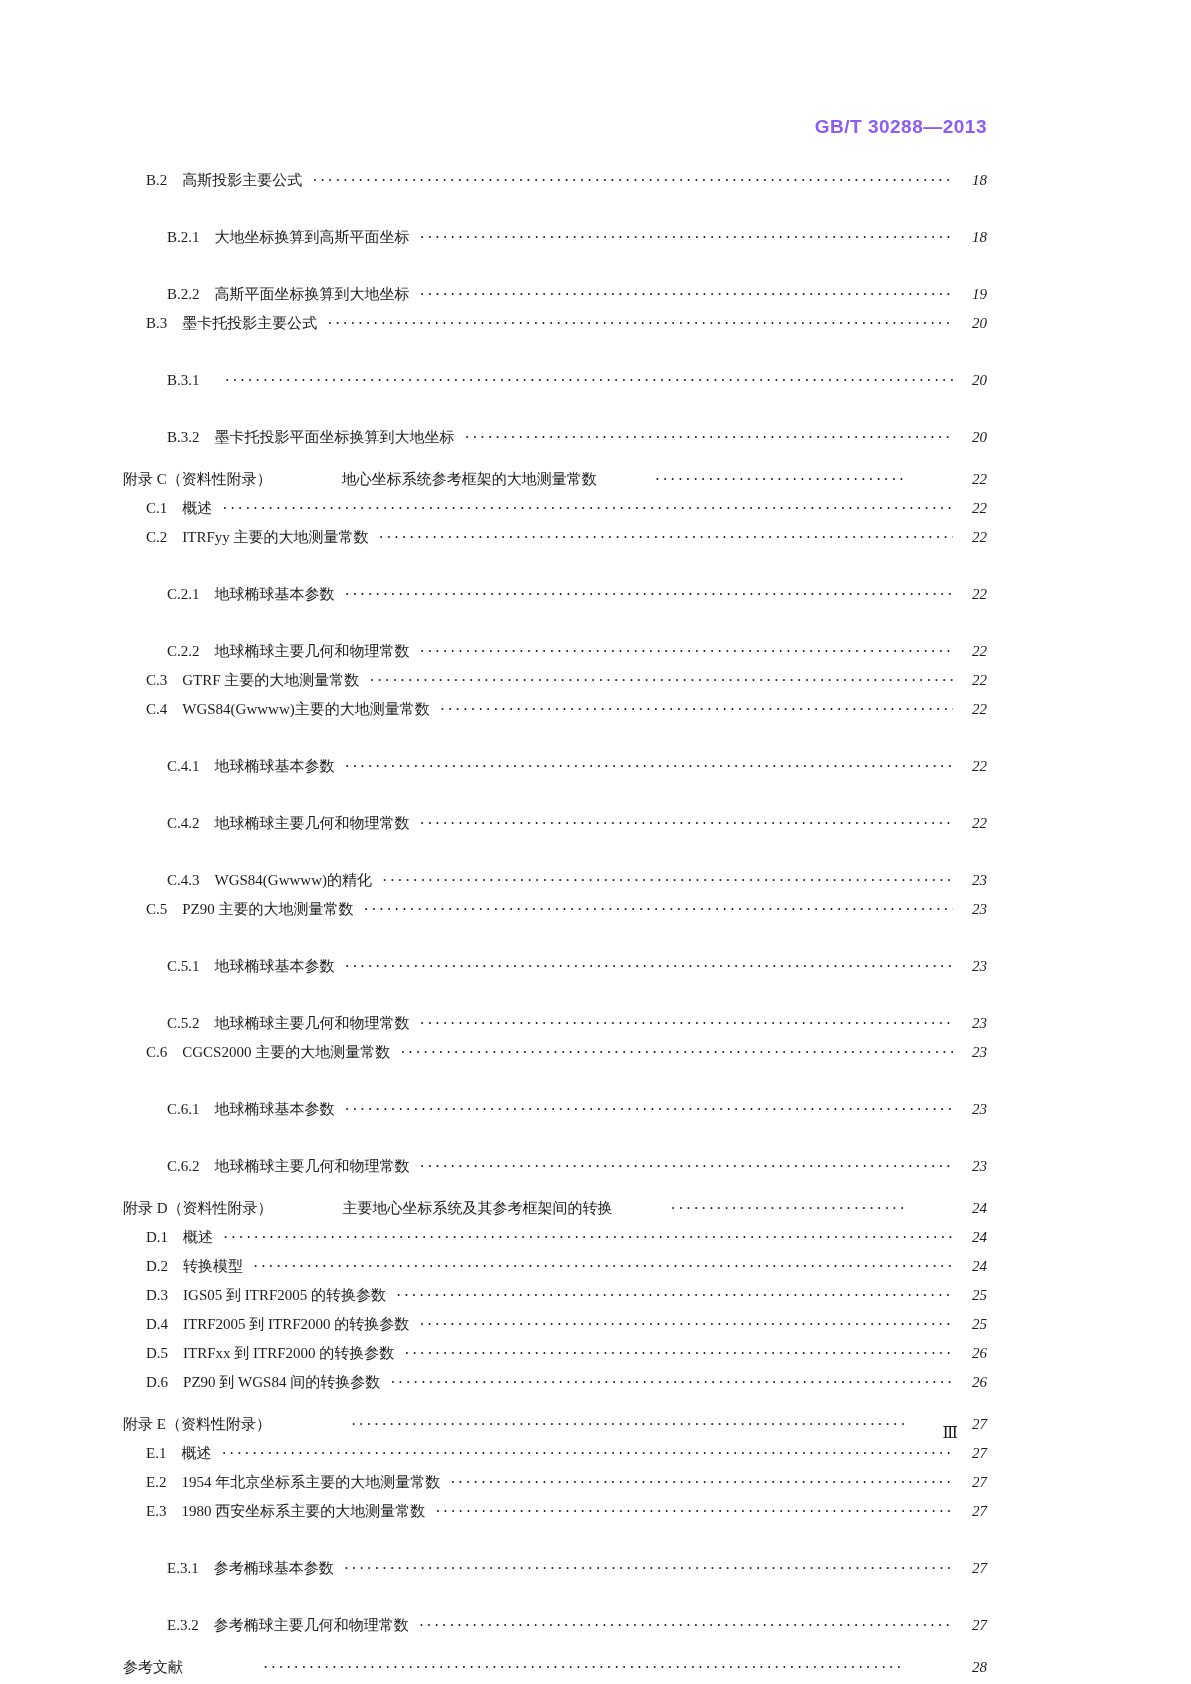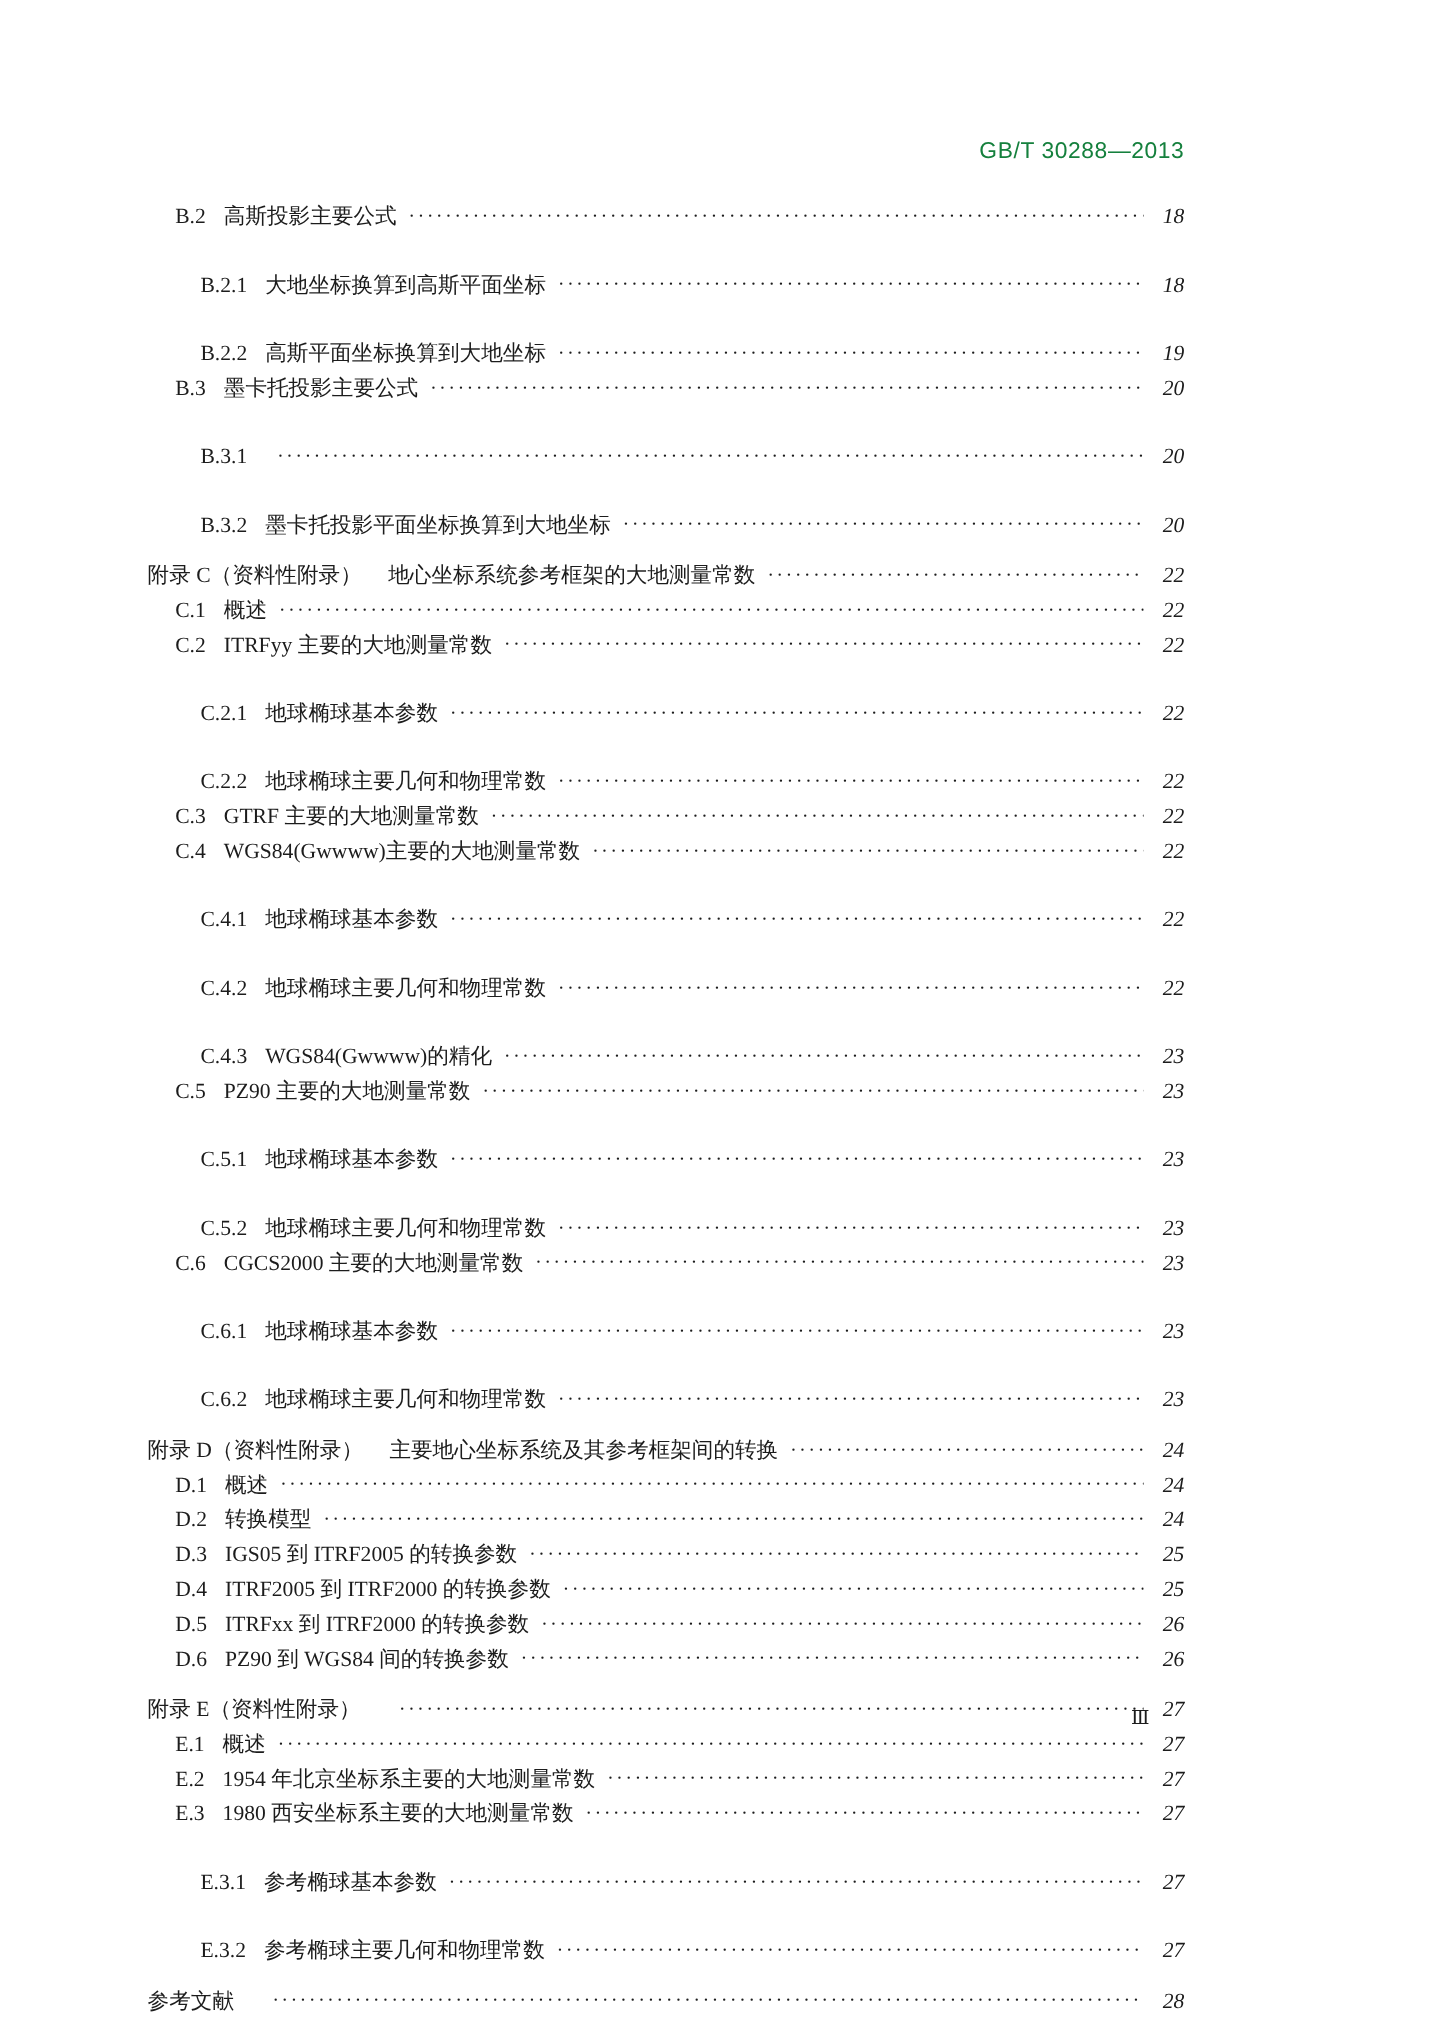--- a/index.html
+++ b/index.html
@@ -13,36 +13,36 @@
     overflow: hidden;
   }
   .page {
     position: absolute;
     inset: 0;
     padding: 116px 204px 0 123px;
   }
   .header {
     text-align: right;
     font-family: "Liberation Sans", "DejaVu Sans", sans-serif;
-    font-weight: 400;
+    font-weight: 700;
     font-size: 19px;
     letter-spacing: 0.5px;
-    color: #15803d;
+    color: #8b5cf6;
     margin-bottom: 28px;
   }
   .toc { width: 100%; }
   .toc-row {
     display: flex;
-    align-items: flex-end;
+    align-items: flex-start;
     height: 29px;
     line-height: 29px;
-    font-size: 18px;
+    font-size: 15px;
     white-space: nowrap;
   }
-  .toc-row.gap { margin-top: 13px; }
+  .toc-row.gap { margin-top: 13px; gap: 48px; }
   .toc-row.level-1 { padding-left: 23px; }
   .toc-row.level-2 { padding-left: 44px; margin-top: 28px; }
   .lbl { margin-right: 15px; white-space: nowrap; }
   .level-0 .lbl { margin-right: 22px; }
   .ttl { white-space: nowrap; }
   .dots {
     flex: 1;
     overflow: hidden;
     white-space: nowrap;
     margin: 0 8px 0 10px;

